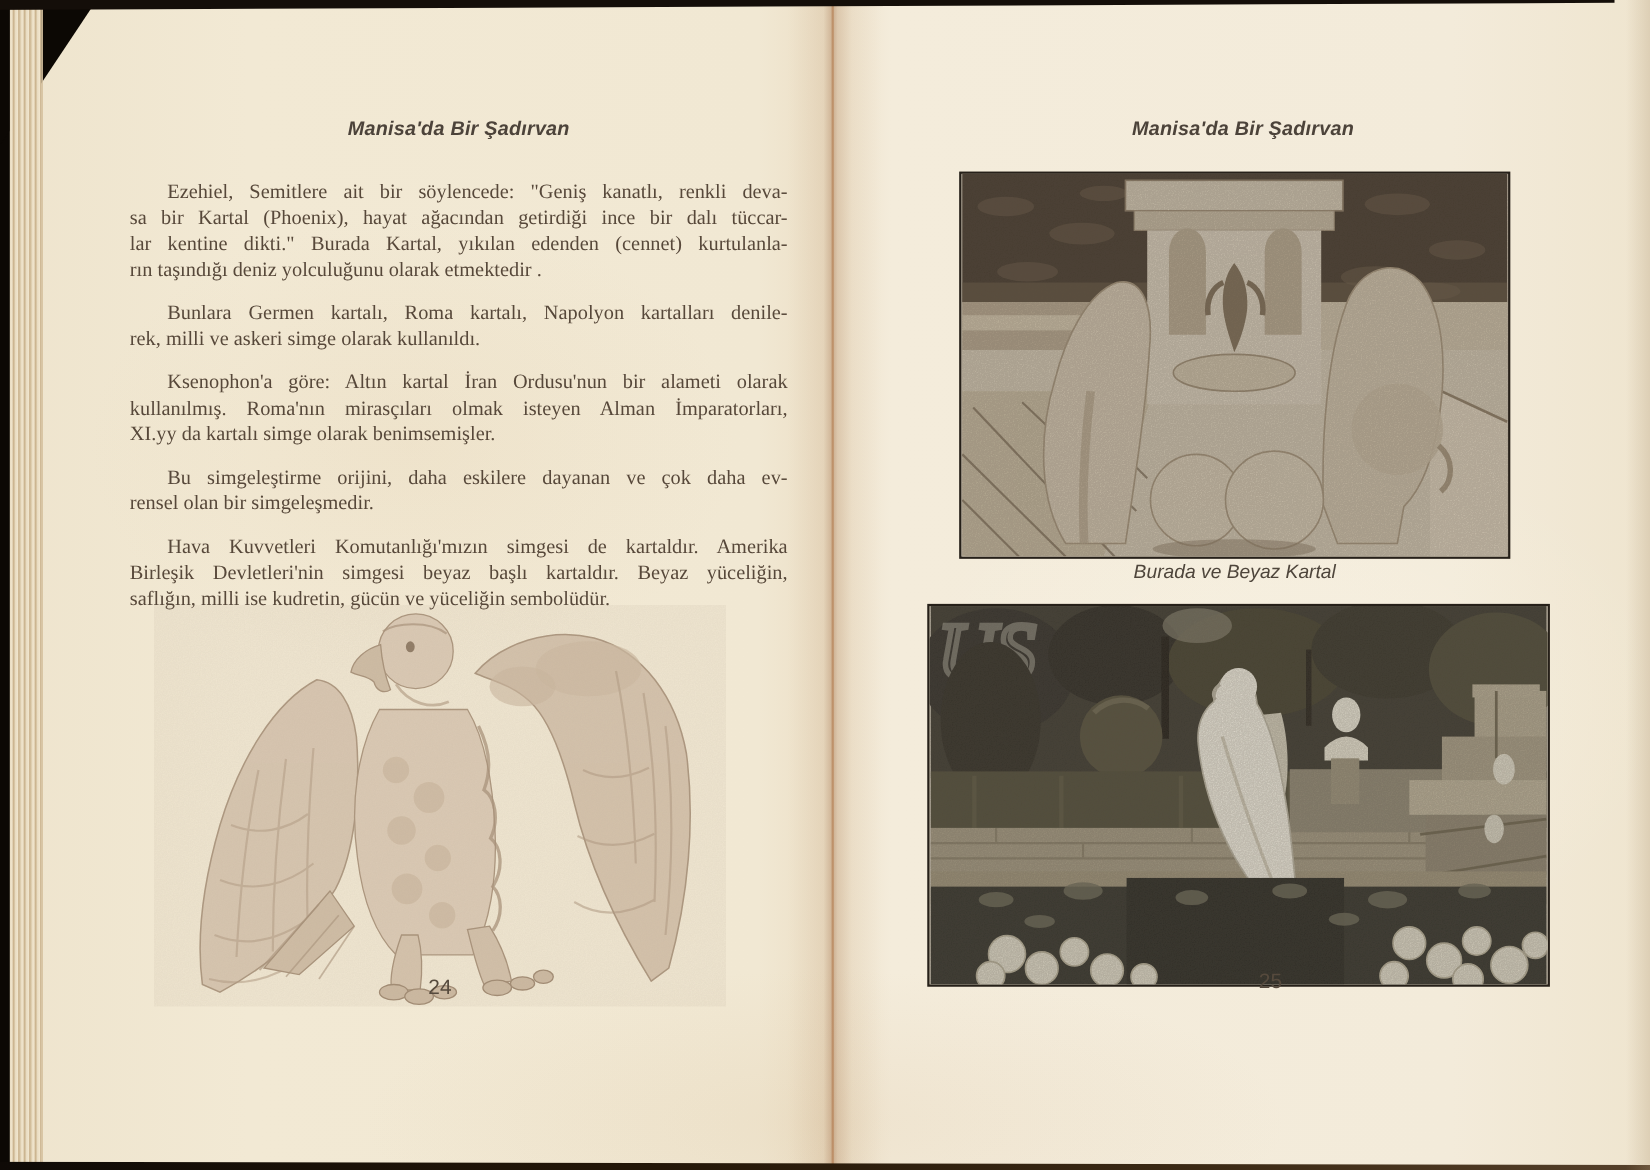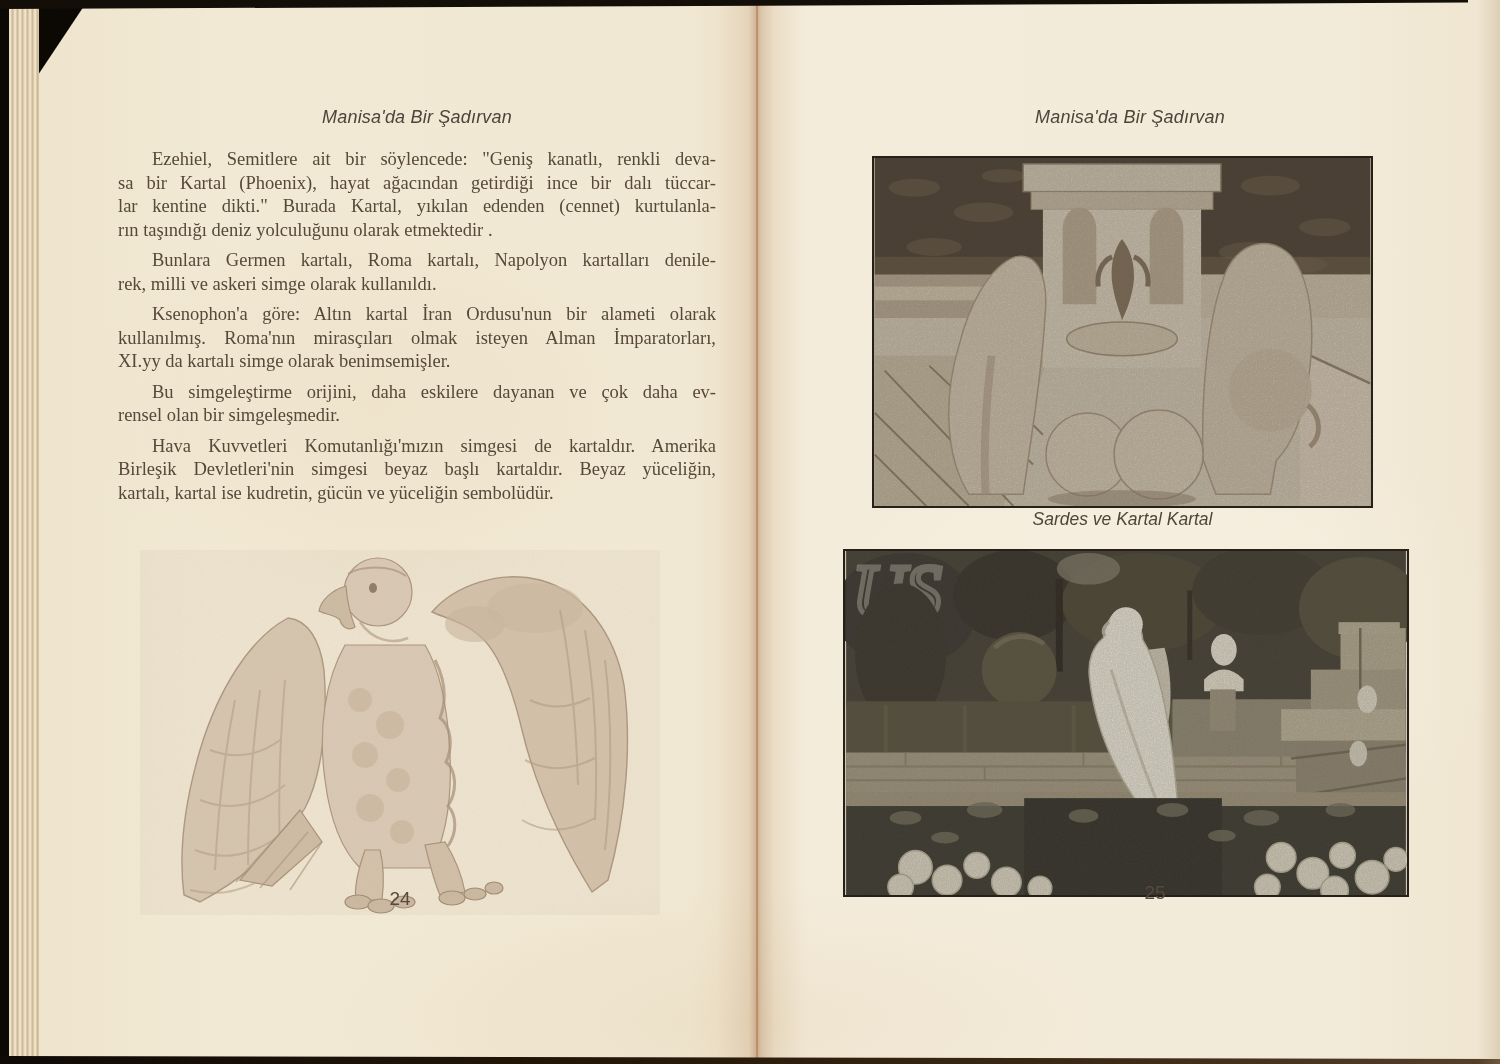--- a/index.html
+++ b/index.html
@@ -27,27 +27,27 @@
     background:linear-gradient(90deg,#0f0a06,#241708 40%,#3d2b16 75%,#55402a);
     clip-path:polygon(0 12%,100% 45%,100% 100%,0 100%);}
   .right-edge-shade{position:absolute;right:0;top:0;width:22px;height:100%;
     background:linear-gradient(90deg,rgba(175,150,115,0),rgba(175,150,115,.28));}
   .gutter{position:absolute;left:716px;top:0;width:86px;height:100%;pointer-events:none;
     background:linear-gradient(90deg,rgba(160,110,70,0) 0%,rgba(160,110,70,.10) 38%,rgba(150,95,55,.38) 48%,rgba(150,95,55,.20) 53%,rgba(160,110,70,.06) 68%,rgba(160,110,70,0) 100%);}
   .gutter-line{position:absolute;left:756px;top:0;width:2px;height:100%;background:rgba(173,106,58,.45);}
 
   .running-header{position:absolute;top:107px;
     font-family:"Liberation Sans", sans-serif;font-style:italic;font-size:18px;
-    color:#4c433a;letter-spacing:.2px;text-align:center;}
+    color:#4c433a;letter-spacing:.2px;text-align:center;font-weight:bold;}
   .rh-left{left:118px;width:598px;}
   .rh-right{left:880px;width:500px;}
 
   .body-text{position:absolute;left:118px;top:148px;width:598px;
     font-size:18.5px;line-height:23.5px;color:#57483a;}
-  .paragraph{margin:0 0 7px 0;}
+  .paragraph{margin:16px 0 7px 0;}
   .tline{text-align:justify;text-align-last:justify;}
   .tline.last{text-align-last:left;}
   .tline.first{text-indent:34px;}
 
   .page-num{position:absolute;font-family:"Liberation Sans", sans-serif;
     font-size:19px;color:#564a3d;width:56px;text-align:center;}
   .pn-left{left:372px;top:888px;}
   .pn-right{left:1127px;top:882px;}
 
   .photo{position:absolute;box-sizing:border-box;border:2px solid #262019;background:#cfc6b5;overflow:hidden;}
@@ -87,21 +87,21 @@
         <div class="tline">kullanılmış. Roma'nın mirasçıları olmak isteyen Alman İmparatorları,</div>
         <div class="tline last">XI.yy da kartalı simge olarak benimsemişler.</div>
       </div>
       <div class="paragraph">
         <div class="tline first">Bu simgeleştirme orijini, daha eskilere dayanan ve çok daha ev-</div>
         <div class="tline last">rensel olan bir simgeleşmedir.</div>
       </div>
       <div class="paragraph">
         <div class="tline first">Hava Kuvvetleri Komutanlığı'mızın simgesi de kartaldır. Amerika</div>
         <div class="tline">Birleşik Devletleri'nin simgesi beyaz başlı kartaldır. Beyaz yüceliğin,</div>
-        <div class="tline last">kartalı, kartal ise kudretin, gücün ve yüceliğin sembolüdür.</div>
+        <div class="tline last">saflığın, milli ise kudretin, gücün ve yüceliğin sembolüdür.</div>
       </div>
     </div>
 
   <div class="illustration">
     <svg viewBox="0 0 520 365" xmlns="http://www.w3.org/2000/svg">
       <defs>
         <filter id="grainA" x="0" y="0" width="100%" height="100%">
           <feTurbulence type="fractalNoise" baseFrequency="0.9" numOctaves="2" stitchTiles="stitch"></feTurbulence>
           <feColorMatrix type="matrix" values="0 0 0 0 0.45  0 0 0 0 0.36  0 0 0 0 0.27  0.5 0.5 0.5 0 0"></feColorMatrix>
         </filter>
@@ -228,21 +228,21 @@
       <path d="M332,305 C330,240 336,158 356,113 C371,84 400,78 421,99 C441,124 446,170 439,220 C433,266 420,292 406,306 L400,340 L345,340 Z" fill="#cbbfa9" stroke="#a2927a" stroke-width="1.5"></path>
       <circle cx="400" cy="235" r="42" fill="#c4b7a0" opacity="0.9"></circle>
       <path d="M438,250 C452,262 452,282 440,292" stroke="#a2927a" stroke-width="5" fill="none"></path>
 
       <circle cx="215" cy="300" r="42" fill="#d2c7b2" stroke="#a2927a" stroke-width="1.5"></circle>
       <circle cx="287" cy="300" r="45" fill="#d2c7b2" stroke="#a2927a" stroke-width="1.5"></circle>
       <ellipse cx="250" cy="345" rx="75" ry="9" fill="#8a7a63" opacity="0.5"></ellipse>
       <rect x="0" y="0" width="501" height="352" filter="url(#grainB)" opacity="0.30"></rect>
     </svg>
   </div>
-  <div class="caption cap-1">Sardes ve Kartal Kartal</div>
+  <div class="caption cap-1">Burada ve Beyaz Kartal</div>
 
   <div class="photo photo-2">
     <svg viewBox="0 0 566 348" xmlns="http://www.w3.org/2000/svg">
       <defs>
         <filter id="grainC" x="0" y="0" width="100%" height="100%">
           <feTurbulence type="fractalNoise" baseFrequency="0.85" numOctaves="2" stitchTiles="stitch"></feTurbulence>
           <feColorMatrix type="matrix" values="0 0 0 0 0.1  0 0 0 0 0.09  0 0 0 0 0.07  0.6 0.6 0.6 0 0"></feColorMatrix>
         </filter>
       </defs>
       <rect x="0" y="0" width="566" height="348" fill="#8b8470"></rect>

